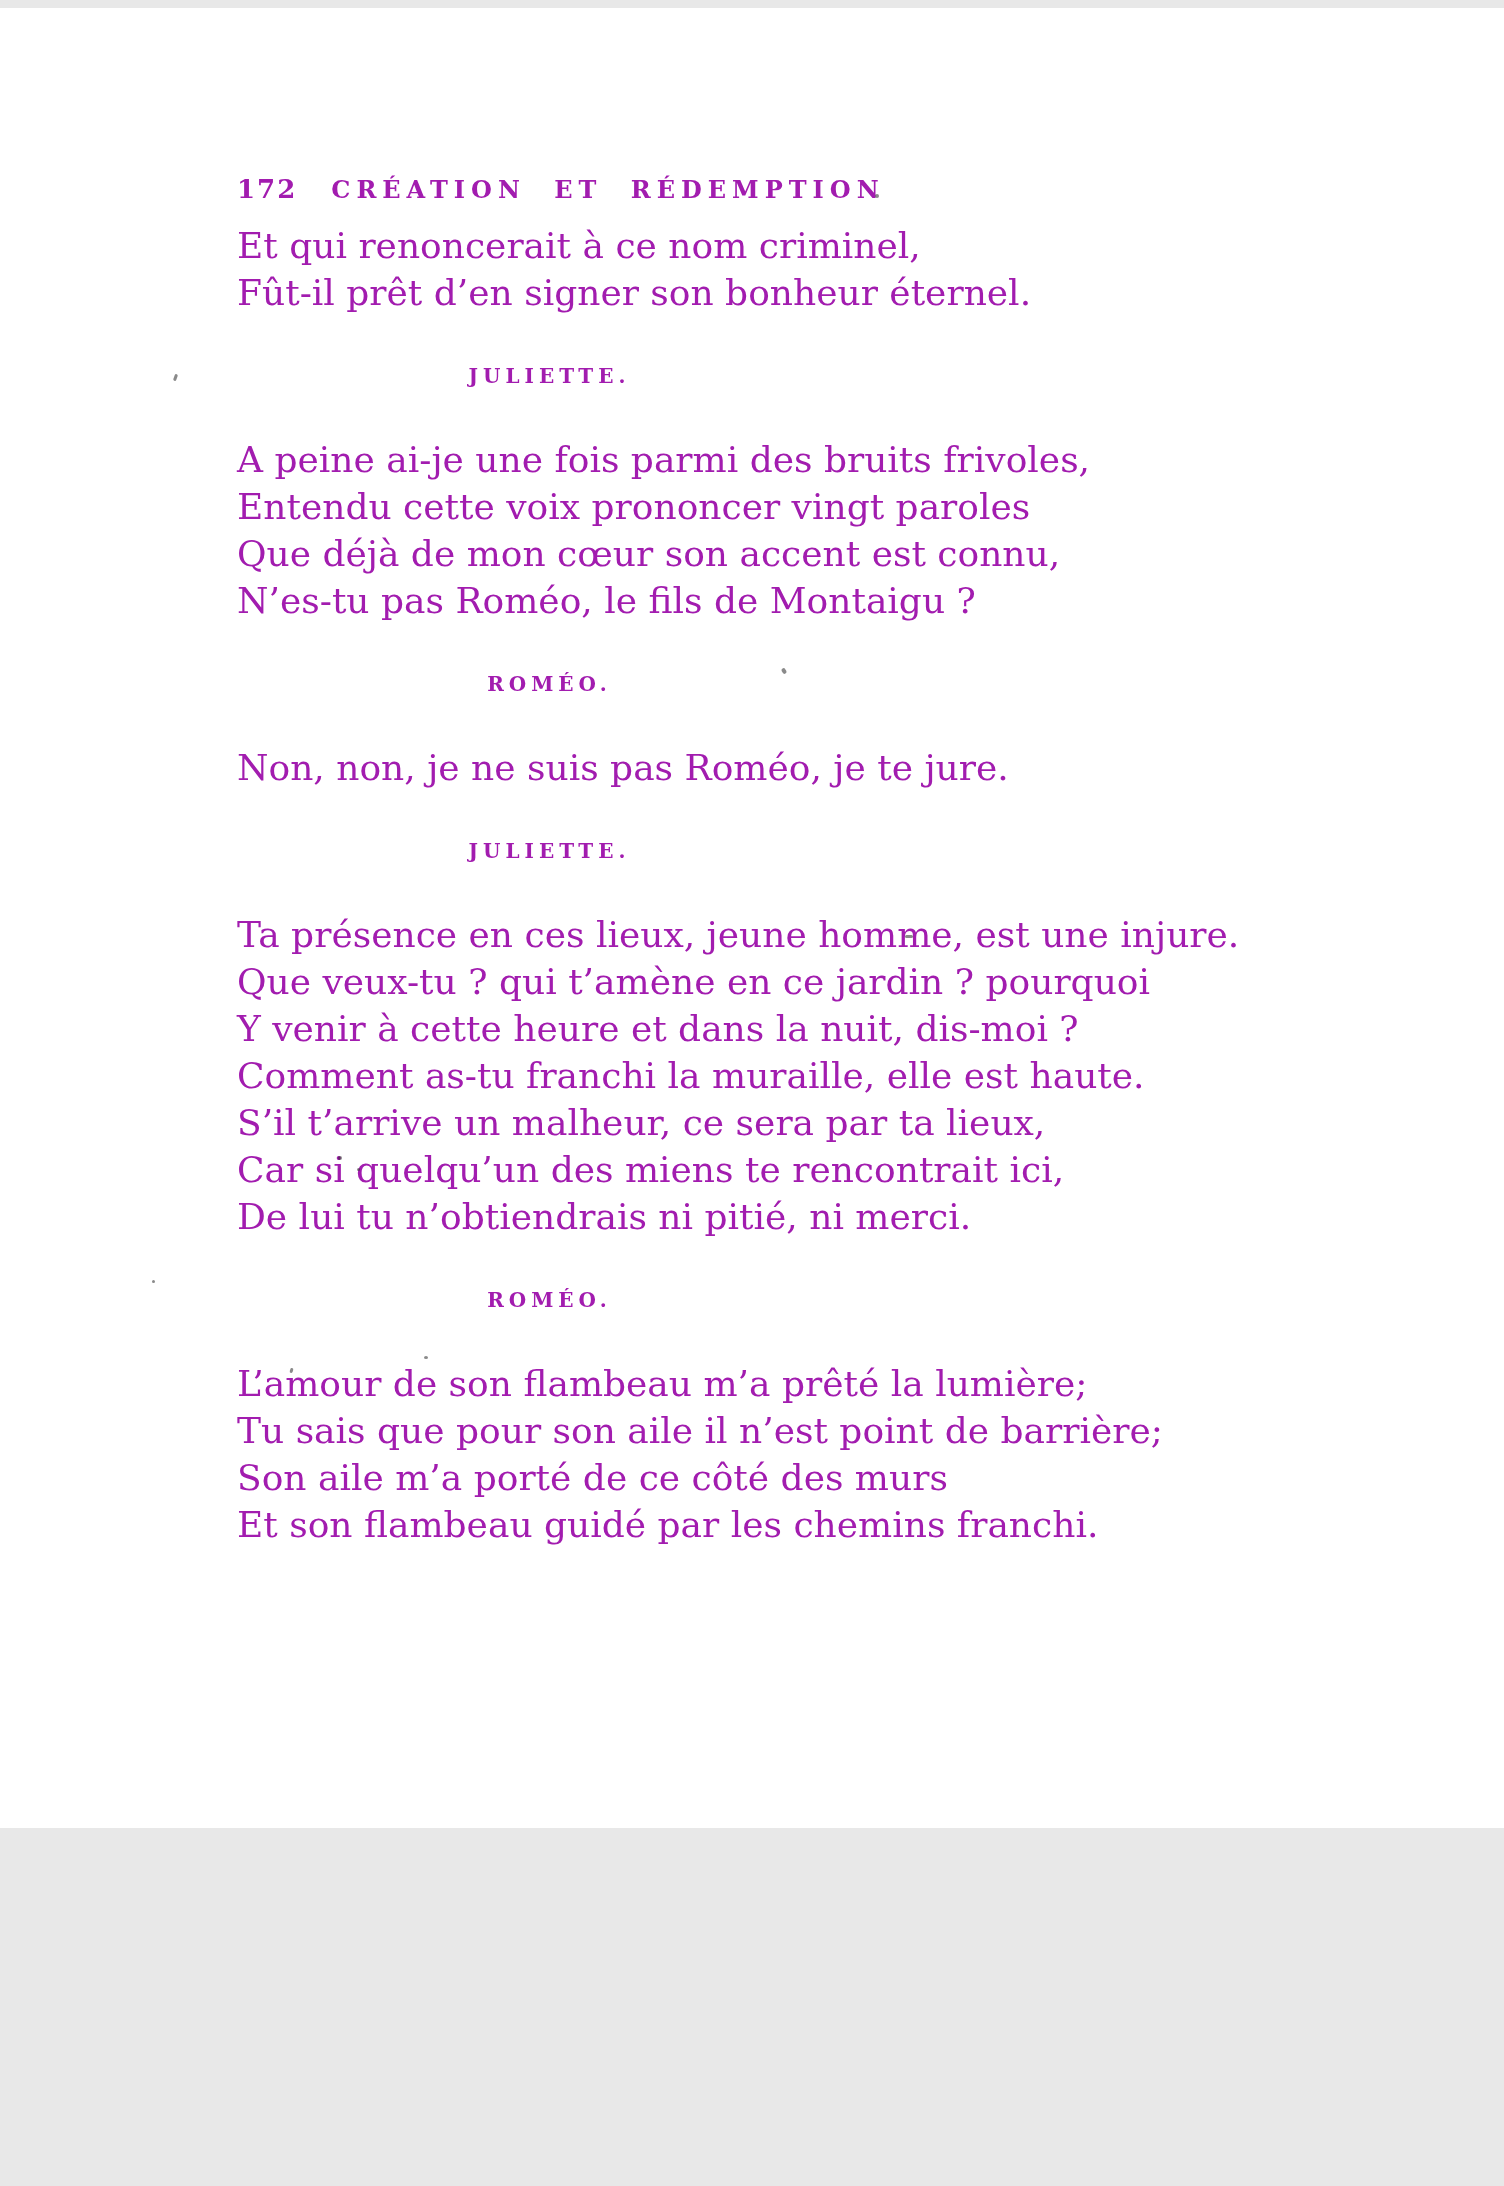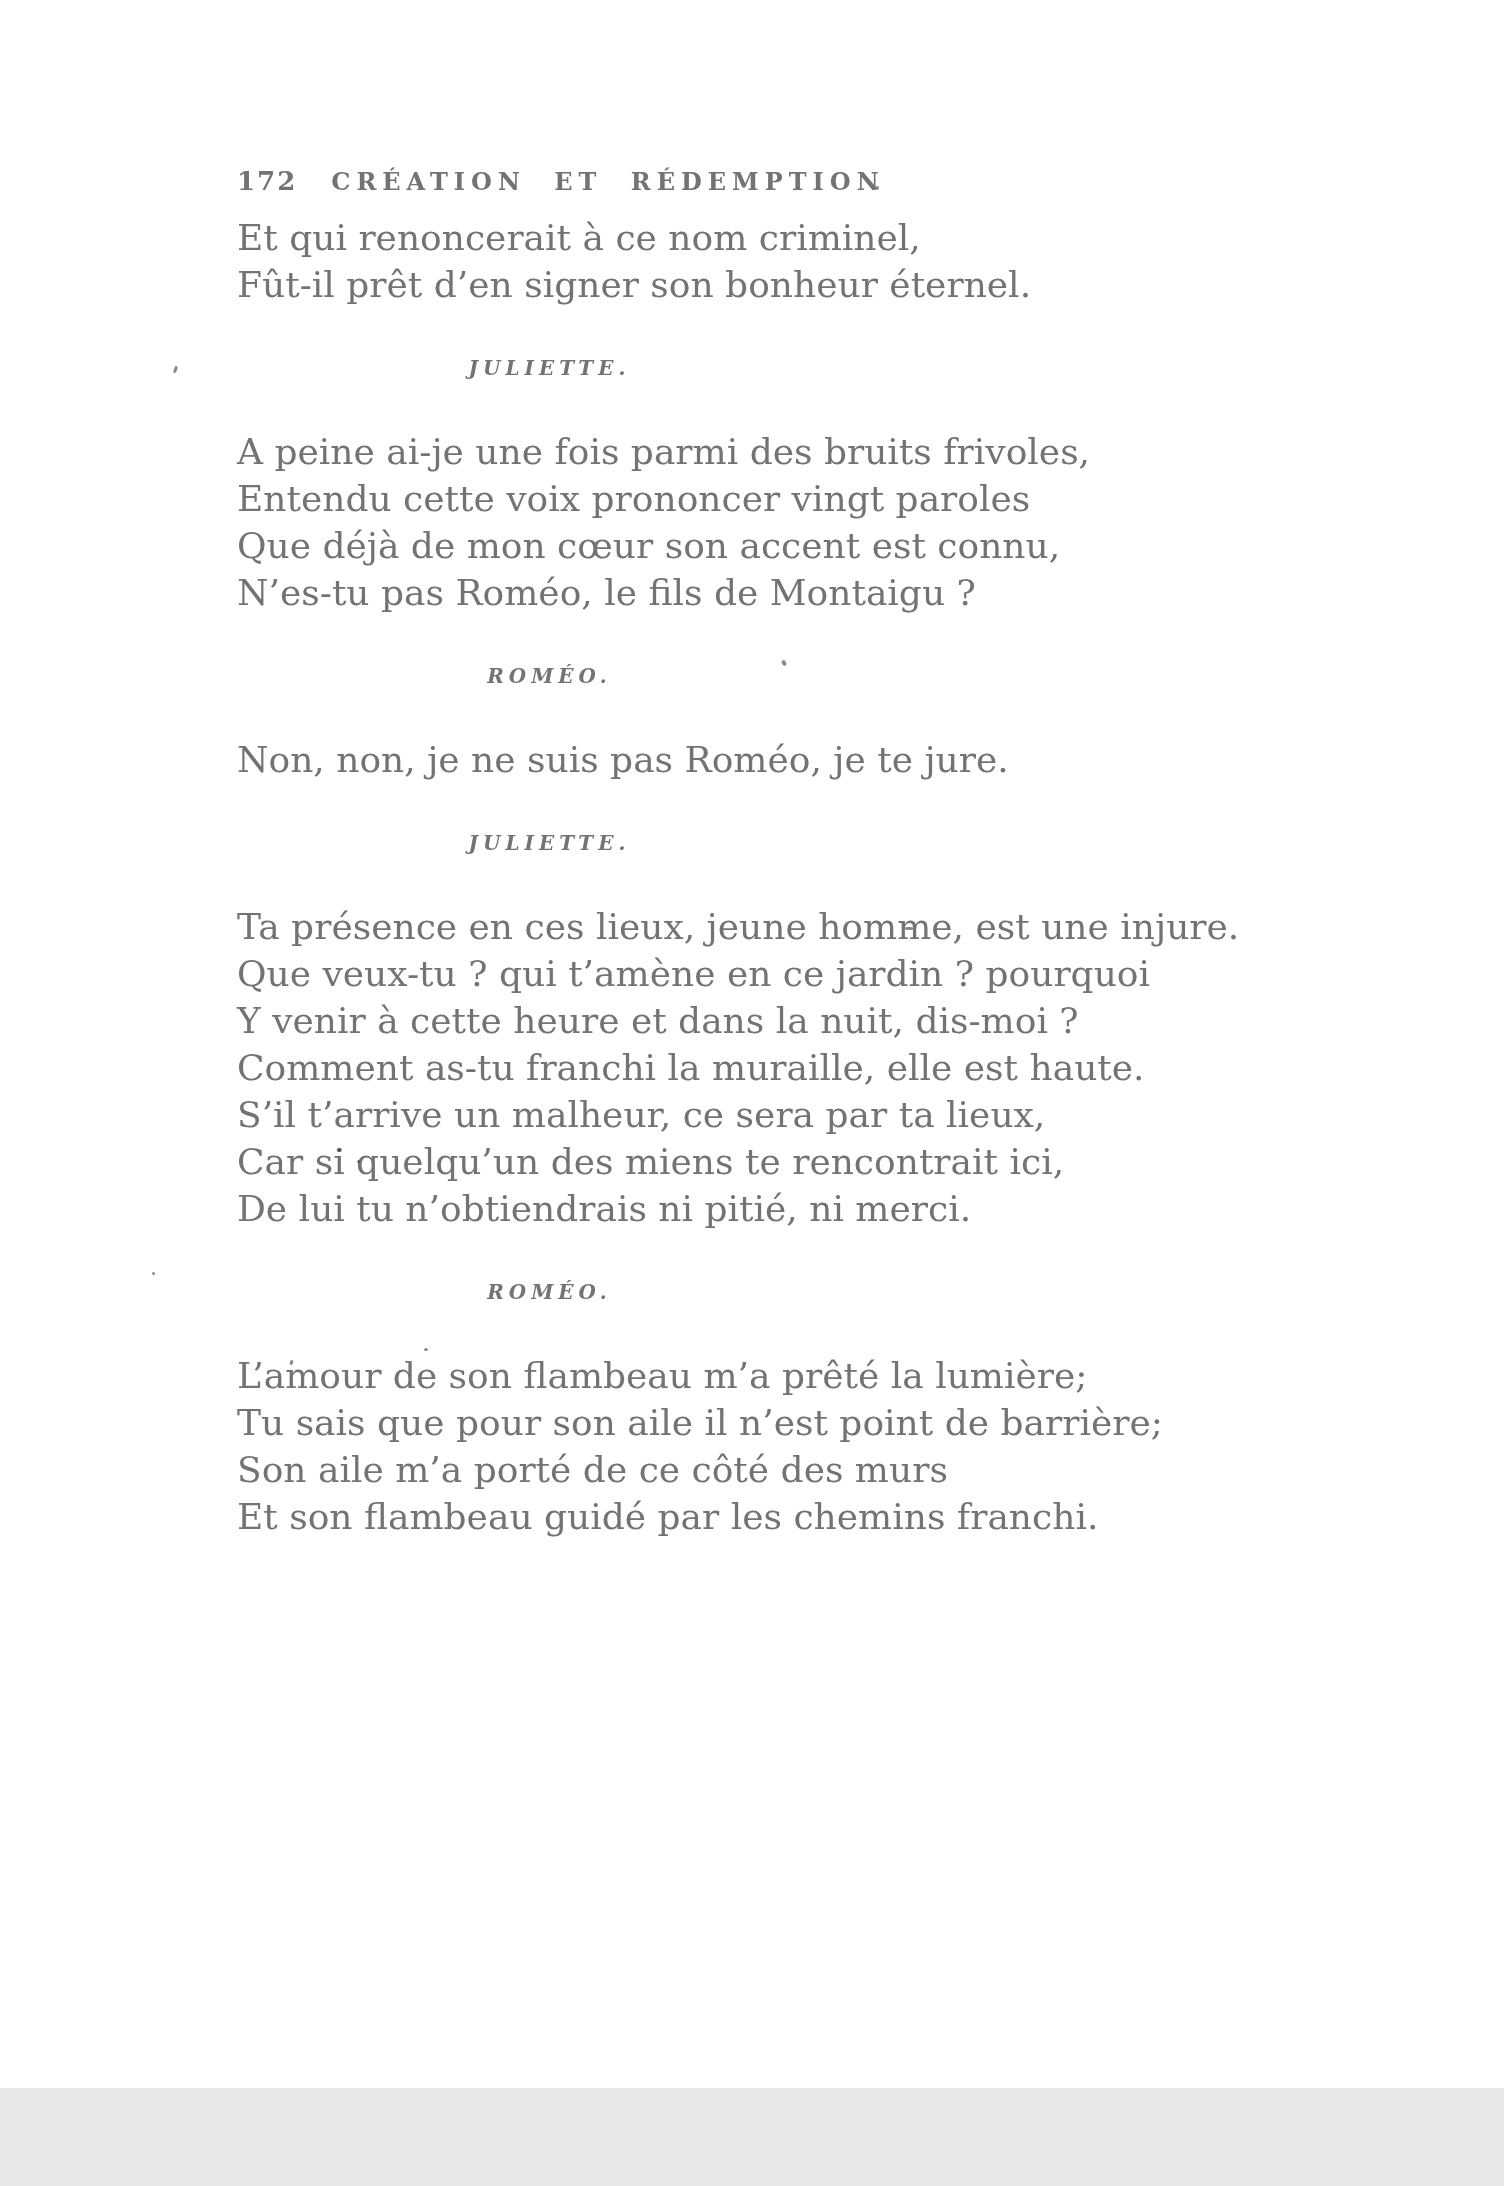--- a/index.html
+++ b/index.html
@@ -1,24 +1,24 @@
 <!DOCTYPE html>
 <html><head>
 <meta charset="utf-8">
 <style>
   * { margin: 0; padding: 0; box-sizing: border-box; }
   html, body { background: #e8e8e8; }
   .page {
     position: relative;
     width: 1504px;
-    height: 2088px;
-    margin: 0 auto;
+    height: 1820px;
+    margin: 8px auto;
     background: #ffffff;
     font-family: "DejaVu Serif", "Liberation Serif", serif;
-    color: #737373;
+    color: #a21caf;
     overflow: hidden;
   }
   .content {
     position: absolute;
     left: 237px;
     top: 166px;
     width: 625px;
   }
   .header-row {
     display: flex;
@@ -42,21 +42,20 @@
     line-height: 47px;
   }
   .verse .line { white-space: nowrap; }
   .speaker {
     text-align: center;
     font-size: 20px;
     font-weight: bold;
     letter-spacing: 5px;
     margin-top: 48px;
     margin-bottom: 48px;
-    font-style: italic;
   }
   .speck {
     position: absolute;
     background: #2a2a2a;
     border-radius: 50%;
     opacity: 0.55;
   }
 </style>
 </head>
 <body>

